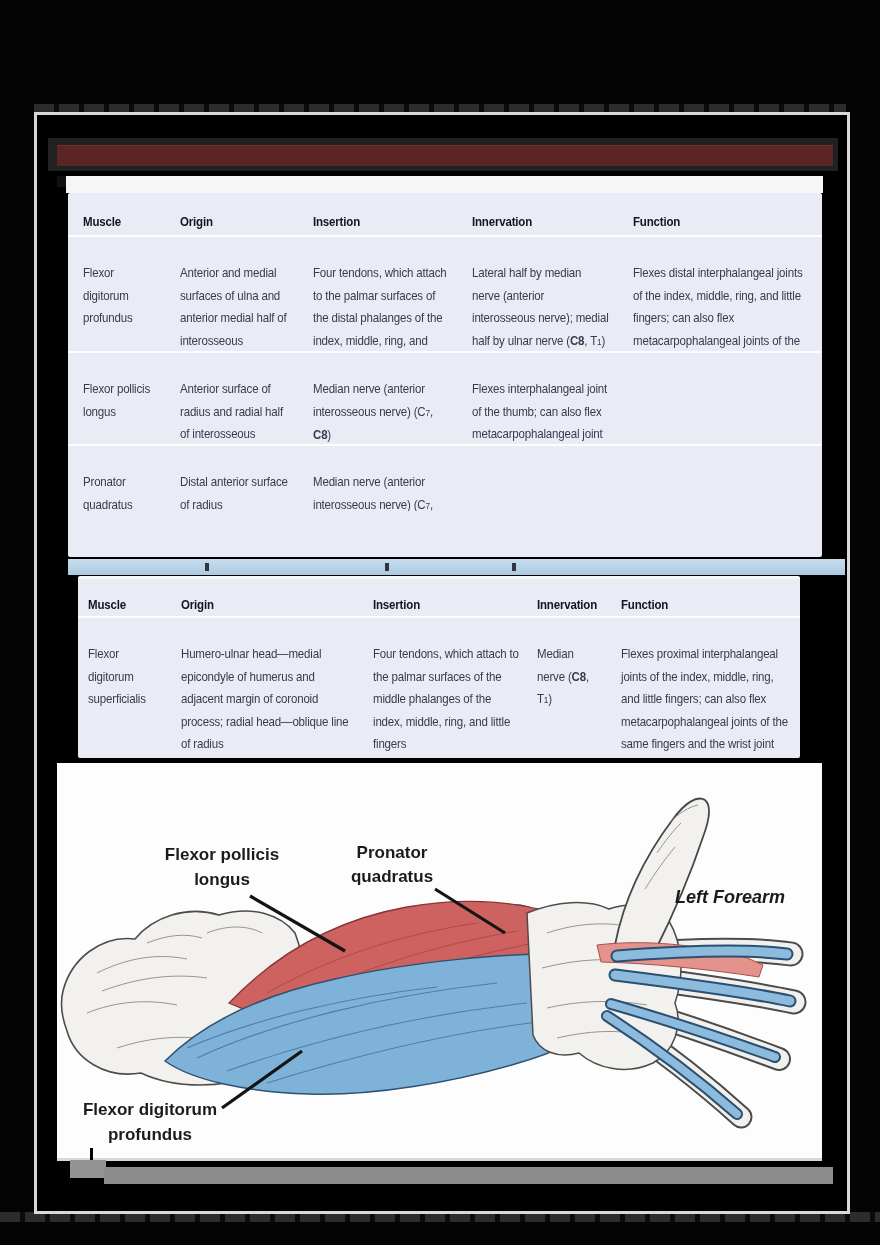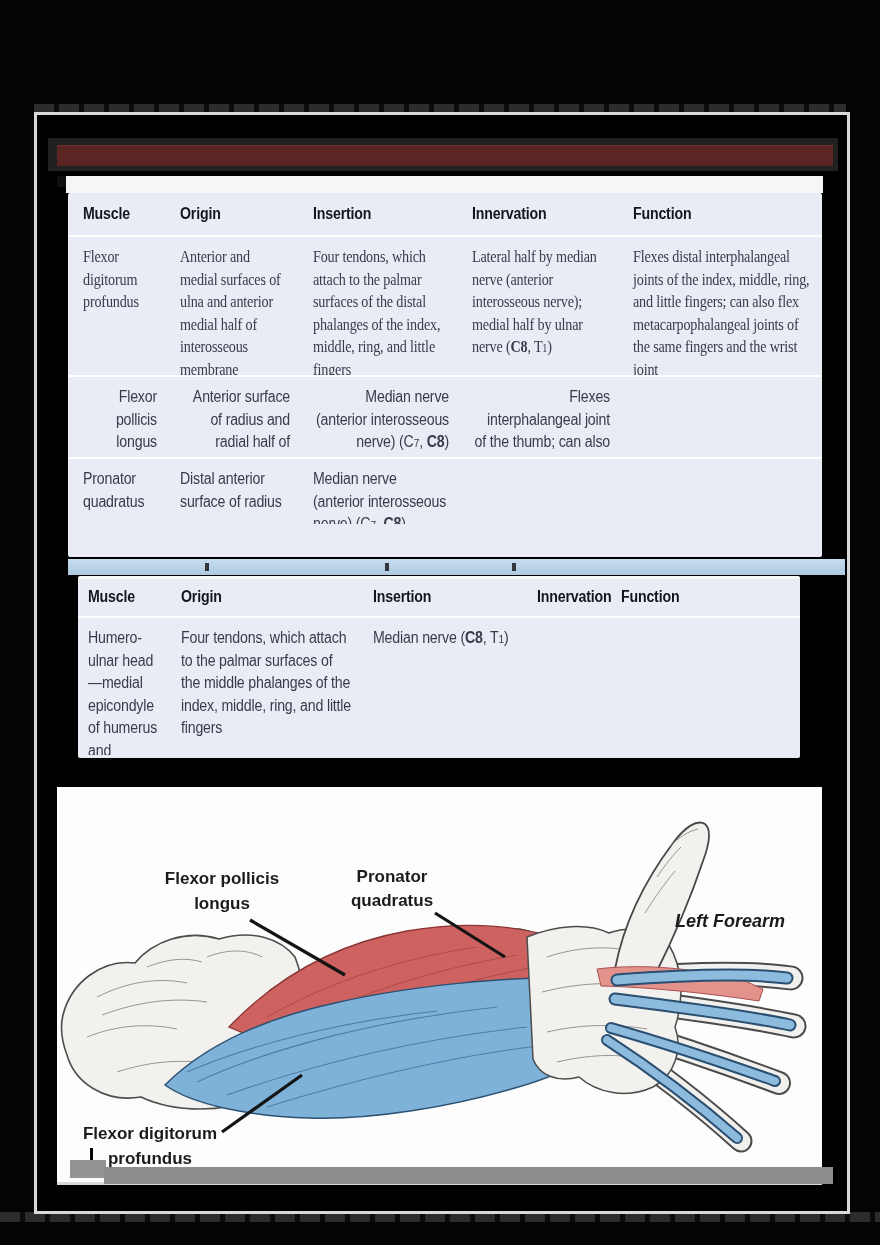--- a/index.html
+++ b/index.html
@@ -25,37 +25,37 @@
   .card{background:#e9ecf4;border-radius:2px;color:#383b4c;}
   .t1{left:68px;top:193px;width:754px;height:364px;}
   .t2{left:78px;top:576px;width:722px;height:179px;border-top:3px solid #f8f8f8;}
   .trow{display:grid;box-sizing:border-box;}
   .t1 .trow{grid-template-columns:97px 133px 159px 161px 1fr;}
   .t2 .trow{grid-template-columns:93px 192px 164px 84px 1fr;}
   .thead{align-items:center;font-weight:bold;font-size:13px;color:#15151f;}
   .t1 .thead{height:42px;}
   .t2 .thead{height:37px;}
   .tdata{border-top:2px solid #fdfdfd;}
-  .cell{box-sizing:border-box;padding:9px 8px 0 15px;font-size:16px;line-height:22.5px;
-        letter-spacing:-0.2px;overflow:hidden;}
+  .cell{box-sizing:border-box;padding:9px 8px 0 15px;font-size:13px;line-height:22.5px;
+        letter-spacing:-0.2px;overflow:hidden;margin-top:16px;}
   .t2 .cell{padding-left:10px;}
   .thead .cell{padding-top:0;}
   
   .sq{display:block;width:113%;transform:scaleX(0.885);transform-origin:0 0;}
   .seg-b{font-weight:bold;}
   .seg-sub{font-size:0.72em;}
 
   
   .scrollstrip{left:68px;top:559px;width:777px;height:16px;
                background:linear-gradient(#c6ddee,#adcae1);}
   .scrolldash{position:absolute;top:4px;width:4px;height:8px;background:#33373d;}
 
   
   .figure{left:57px;top:763px;width:765px;height:395px;background:#fdfdfd;
-          border-bottom:3px solid #d8d8d8;margin-top:24px;}
+          border-bottom:3px solid #d8d8d8;}
 
   
   .tick{left:90px;top:1148px;width:3px;height:16px;background:#050505;}
   .shadow-sq{left:70px;top:1160px;width:36px;height:18px;background:#949494;}
   .shadow-bar{left:104px;top:1167px;width:729px;height:17px;background:#8d8d8d;}
 
   svg text{font-family:"Liberation Sans",sans-serif;}
   .ill-label{font-weight:bold;font-size:17px;fill:#1b1b1b;}
   .ill-caption{font-weight:bold;font-style:italic;font-size:18px;fill:#1b1b1b;}
 </style>
@@ -85,38 +85,38 @@
       <div class="cell">
           <span class="sq">Insertion</span>
         </div>
       <div class="cell">
           <span class="sq">Innervation</span>
         </div>
       <div class="cell">
           <span class="sq">Function</span>
         </div>
     </div>
-    <div class="trow tdata" style="height:140px;font-family:Liberation Serif, serif;">
+    <div class="trow tdata" style="height:116px;">
       <div class="cell">
           <span class="sq">Flexor digitorum profundus</span>
         </div>
       <div class="cell">
           <span class="sq">Anterior and medial surfaces of ulna and anterior medial half of interosseous membrane</span>
         </div>
       <div class="cell">
           <span class="sq">Four tendons, which attach to the palmar surfaces of the distal phalanges of the index, middle, ring, and little fingers</span>
         </div>
       <div class="cell">
           <span class="sq"><span>Lateral half by median nerve (anterior interosseous nerve); medial half by ulnar nerve (</span><span class="seg-b">C8</span><span>, T</span><span class="seg-sub">1</span><span>)</span></span>
         </div>
       <div class="cell">
           <span class="sq">Flexes distal interphalangeal joints of the index, middle, ring, and little fingers; can also flex metacarpophalangeal joints of the same fingers and the wrist joint</span>
         </div>
     </div>
-    <div class="trow tdata" style="height:82px;text-align:right;">
+    <div class="trow tdata" style="height:93px;">
       <div class="cell">
           <span class="sq">Flexor pollicis longus</span>
         </div>
       <div class="cell">
           <span class="sq">Anterior surface of radius and radial half of interosseous membrane</span>
         </div>
       <div class="cell">
           <span class="sq"><span>Median nerve (anterior interosseous nerve) (C</span><span class="seg-sub">7</span><span>, </span><span class="seg-b">C8</span><span>)</span></span>
         </div>
       <div class="cell">
@@ -155,27 +155,33 @@
         </div>
       <div class="cell">
           <span class="sq">Innervation</span>
         </div>
       <div class="cell">
           <span class="sq">Function</span>
         </div>
     </div>
     <div class="trow tdata" style="height:139px;">
       <div class="cell">
+          <span class="sq">Flexor digitorum superficialis</span>
+        </div>
+      <div class="cell">
           <span class="sq">Humero-ulnar head—medial epicondyle of humerus and adjacent margin of coronoid process; radial head—oblique line of radius</span>
         </div>
       <div class="cell">
           <span class="sq">Four tendons, which attach to the palmar surfaces of the middle phalanges of the index, middle, ring, and little fingers</span>
         </div>
       <div class="cell">
           <span class="sq"><span>Median nerve (</span><span class="seg-b">C8</span><span>, T</span><span class="seg-sub">1</span><span>)</span></span>
+        </div>
+      <div class="cell">
+          <span class="sq">Flexes proximal interphalangeal joints of the index, middle, ring, and little fingers; can also flex metacarpophalangeal joints of the same fingers and the wrist joint</span>
         </div>
     </div>
   </div>
 
   <div class="abs figure">
     <svg viewBox="0 0 765 392" width="765" height="392">
 
       <g>
         <path d="M6,228 C14,196 44,172 78,176 C96,154 130,142 162,152 C196,142 224,152 238,170 C246,190 248,215 242,240 C252,270 236,300 204,310 C168,326 118,326 84,310 C48,316 18,296 10,268 C4,252 3,240 6,228 Z" fill="#f2f1ee" stroke="#4d4d4d" stroke-width="1.6"></path>
         <g fill="none" stroke="#8a8a88" stroke-width="0.9">

